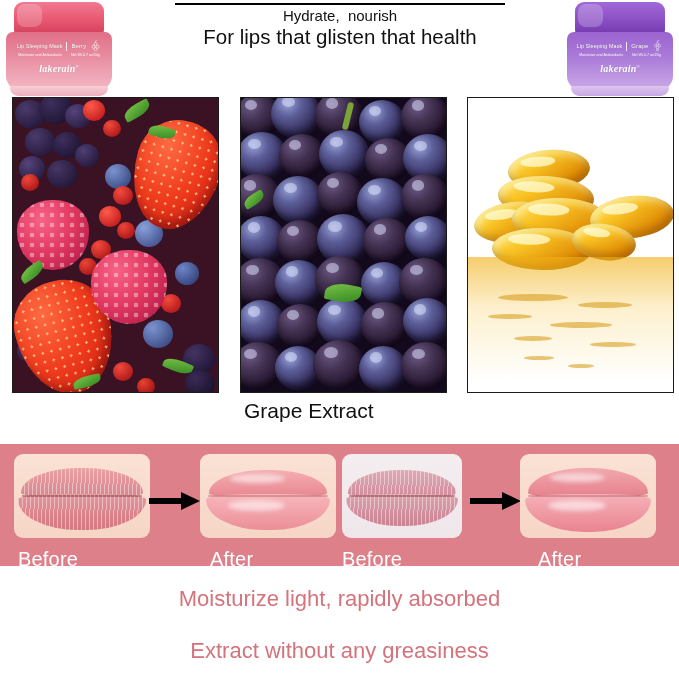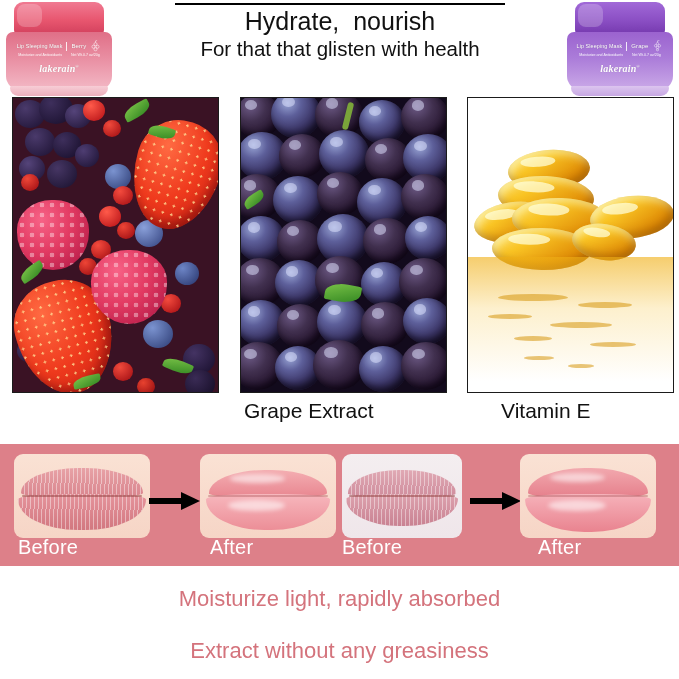--- a/index.html
+++ b/index.html
@@ -59,21 +59,21 @@
   .fruit-ico { width:11px; height:12px; }
 
   #title-block {
     position:absolute; left:150px; top:2px; width:380px; text-align:center;
   }
   #main-title {
     font-size:27px; letter-spacing:.2px; color:#111;
     font-weight:400; line-height:1.15; white-space:nowrap;
   }
   #title-rule { height:2px; background:#000; margin:1px auto 2px; width:330px; }
-  .subline { font-size:25px; color:#111; line-height:1.18; white-space:pre; }
+  .subline { font-size:15px; color:#111; line-height:1.18; white-space:pre; }
   #sub2 { font-size:20.5px; }
 
   
   #photo-row { position:absolute; left:0; top:97px; width:679px; height:340px; }
   .photo-cell { position:absolute; top:0; width:207px; }
   .photo-cell.c0 { left:12px; }
   .photo-cell.c1 { left:240px; }
   .photo-cell.c2 { left:467px; }
   .photo-frame {
     width:207px; height:296px; border:1.5px solid #1b1b1b;
@@ -192,21 +192,21 @@
   .arrow-shaft {
     position:absolute; left:0; top:6px; width:36px; height:6px; background:#000;
   }
   .arrow-head {
     position:absolute; left:32px; top:0; width:0; height:0;
     border-top:9px solid transparent; border-bottom:9px solid transparent;
     border-left:19px solid #000;
   }
 
   .ba-label {
-    position:absolute; top:92px; color:#fff; font-size:20px;
+    position:absolute; top:104px; color:#fff; font-size:20px;
     letter-spacing:.2px; white-space:nowrap;
   }
   .ba-pair.p0 .lbl-before { left:4px; }
   .ba-pair.p0 .lbl-after  { left:196px; }
   .ba-pair.p1 .lbl-before { left:0px; }
   .ba-pair.p1 .lbl-after  { left:196px; }
 
   
   #taglines {
     position:absolute; left:0; top:572px; width:679px; height:107px;
@@ -246,21 +246,21 @@
       </div>
       <div class="lbl-brand">
         <span>lakerain</span><sup>®</sup>
       </div>
     </div>
   </div>
 
   <div id="title-block">
     <div id="title-rule"></div>
     <div class="subline" id="sub1">Hydrate,  nourish</div>
-    <div class="subline" id="sub2">For that that glisten with health</div>
+    <div class="subline" id="sub2">For lips that glisten that health</div>
   </div>
 
   <div class="jar right">
     <div class="jar-lid" style="background:linear-gradient(180deg,#a169d8 0%,#8b4fc4 55%,#7438ad 100%);"></div>
     <div class="jar-body" style="background:linear-gradient(180deg,#9b63cf 0%,#ab7cd9 45%,#cbaae8 100%);"></div>
     <div class="jar-foot" style="background:linear-gradient(180deg,#dcc5ef,#c7a8e3);"></div>
     <div class="jar-label">
       <div class="lbl-row1">
         <span>Lip Sleeping Mask</span>
         <span class="lbl-sep"></span>
@@ -399,21 +399,20 @@
         <div class="rip" style="left:30px;top:196px;width:70px;height:7px;"></div>
         <div class="rip" style="left:110px;top:204px;width:54px;height:6px;"></div>
         <div class="rip" style="left:20px;top:216px;width:44px;height:5px;"></div>
         <div class="rip" style="left:82px;top:224px;width:62px;height:6px;"></div>
         <div class="rip" style="left:46px;top:238px;width:38px;height:5px;"></div>
         <div class="rip" style="left:122px;top:244px;width:46px;height:5px;"></div>
         <div class="rip" style="left:56px;top:258px;width:30px;height:4px;"></div>
         <div class="rip" style="left:100px;top:266px;width:26px;height:4px;"></div>
       </div>
     </div>
-    <div class="photo-caption">Vitamin E</div>
   </div>
 </div>
 
 <div id="ba-band">
 
   <div class="ba-pair p0">
     <div class="lip-card lip-before">
       <div class="lip-bg warm"></div>
       <div class="lip-upper tex-dry" style="top:14px;width:122px;height:30px;background:linear-gradient(180deg,#e8a2a6,#d9848d);"></div>
       <div class="lip-lower tex-dry" style="top:40px;width:128px;height:36px;background:linear-gradient(180deg,#e5949c,#d2777f);"></div>

